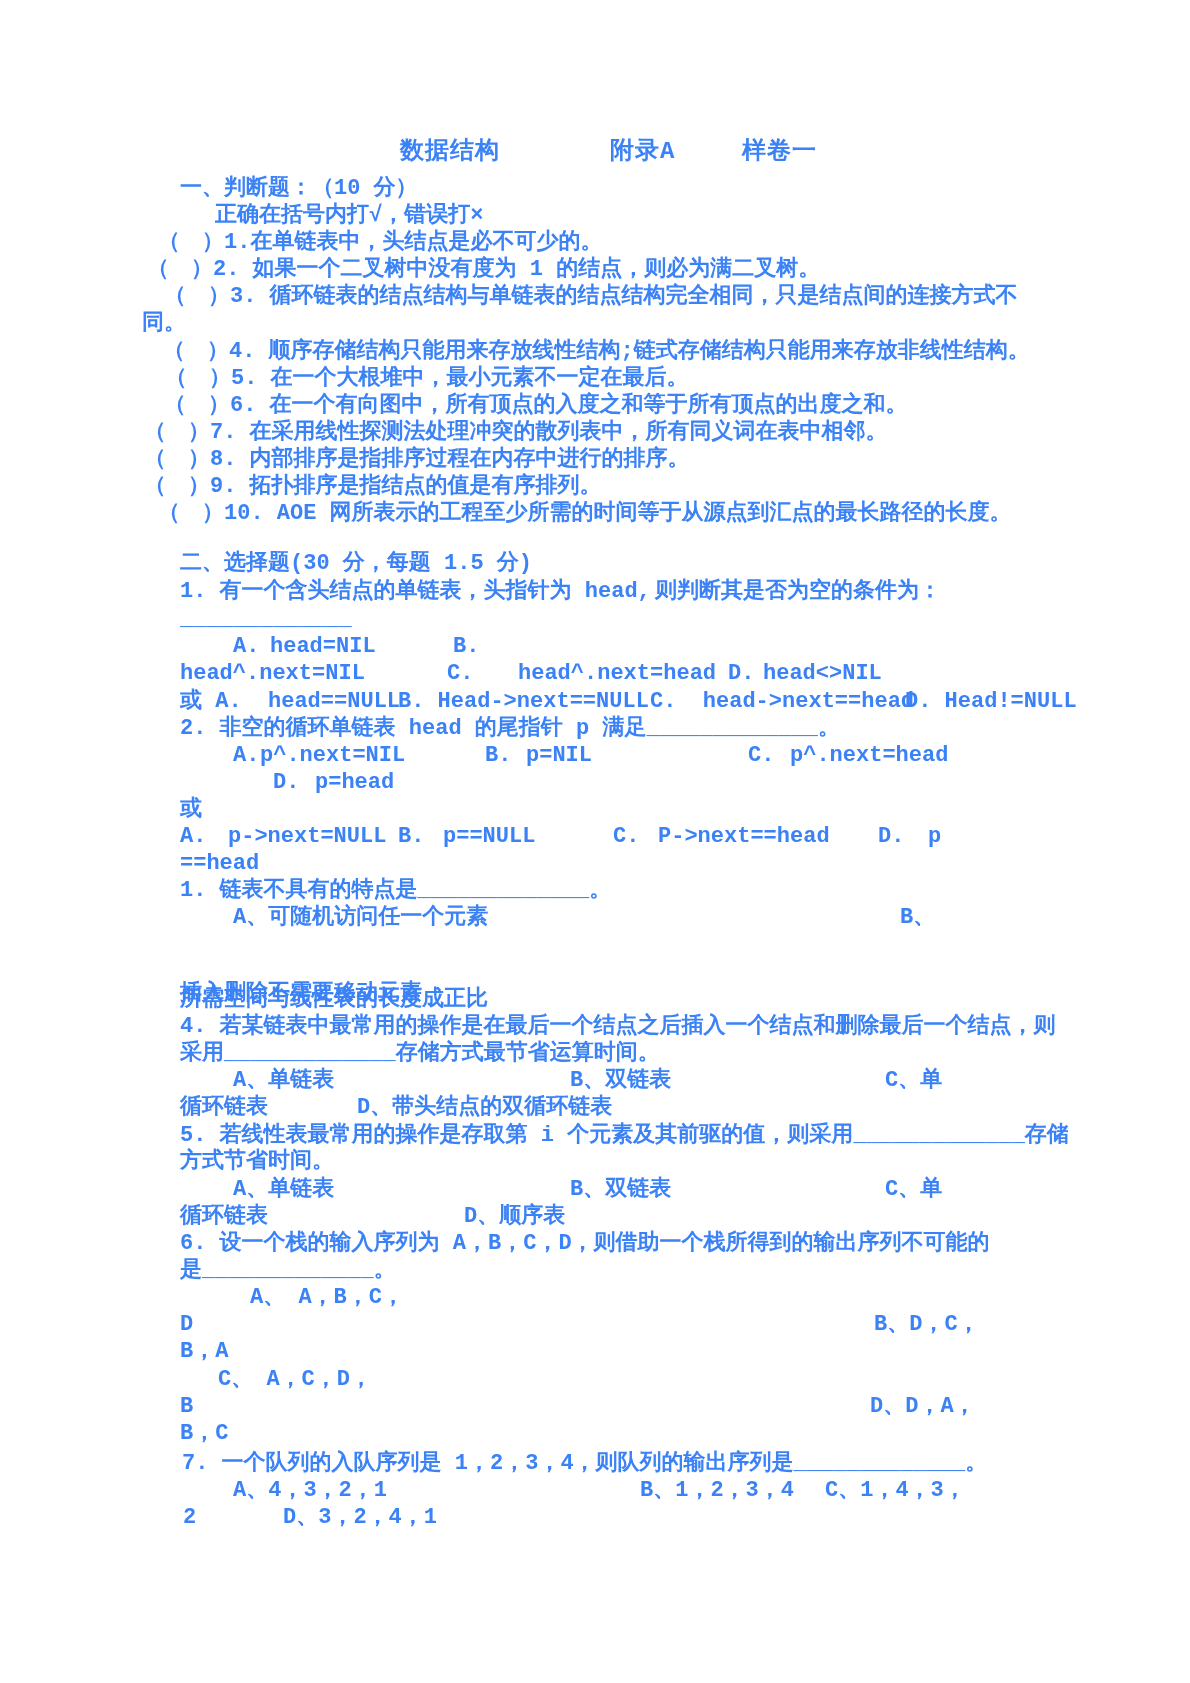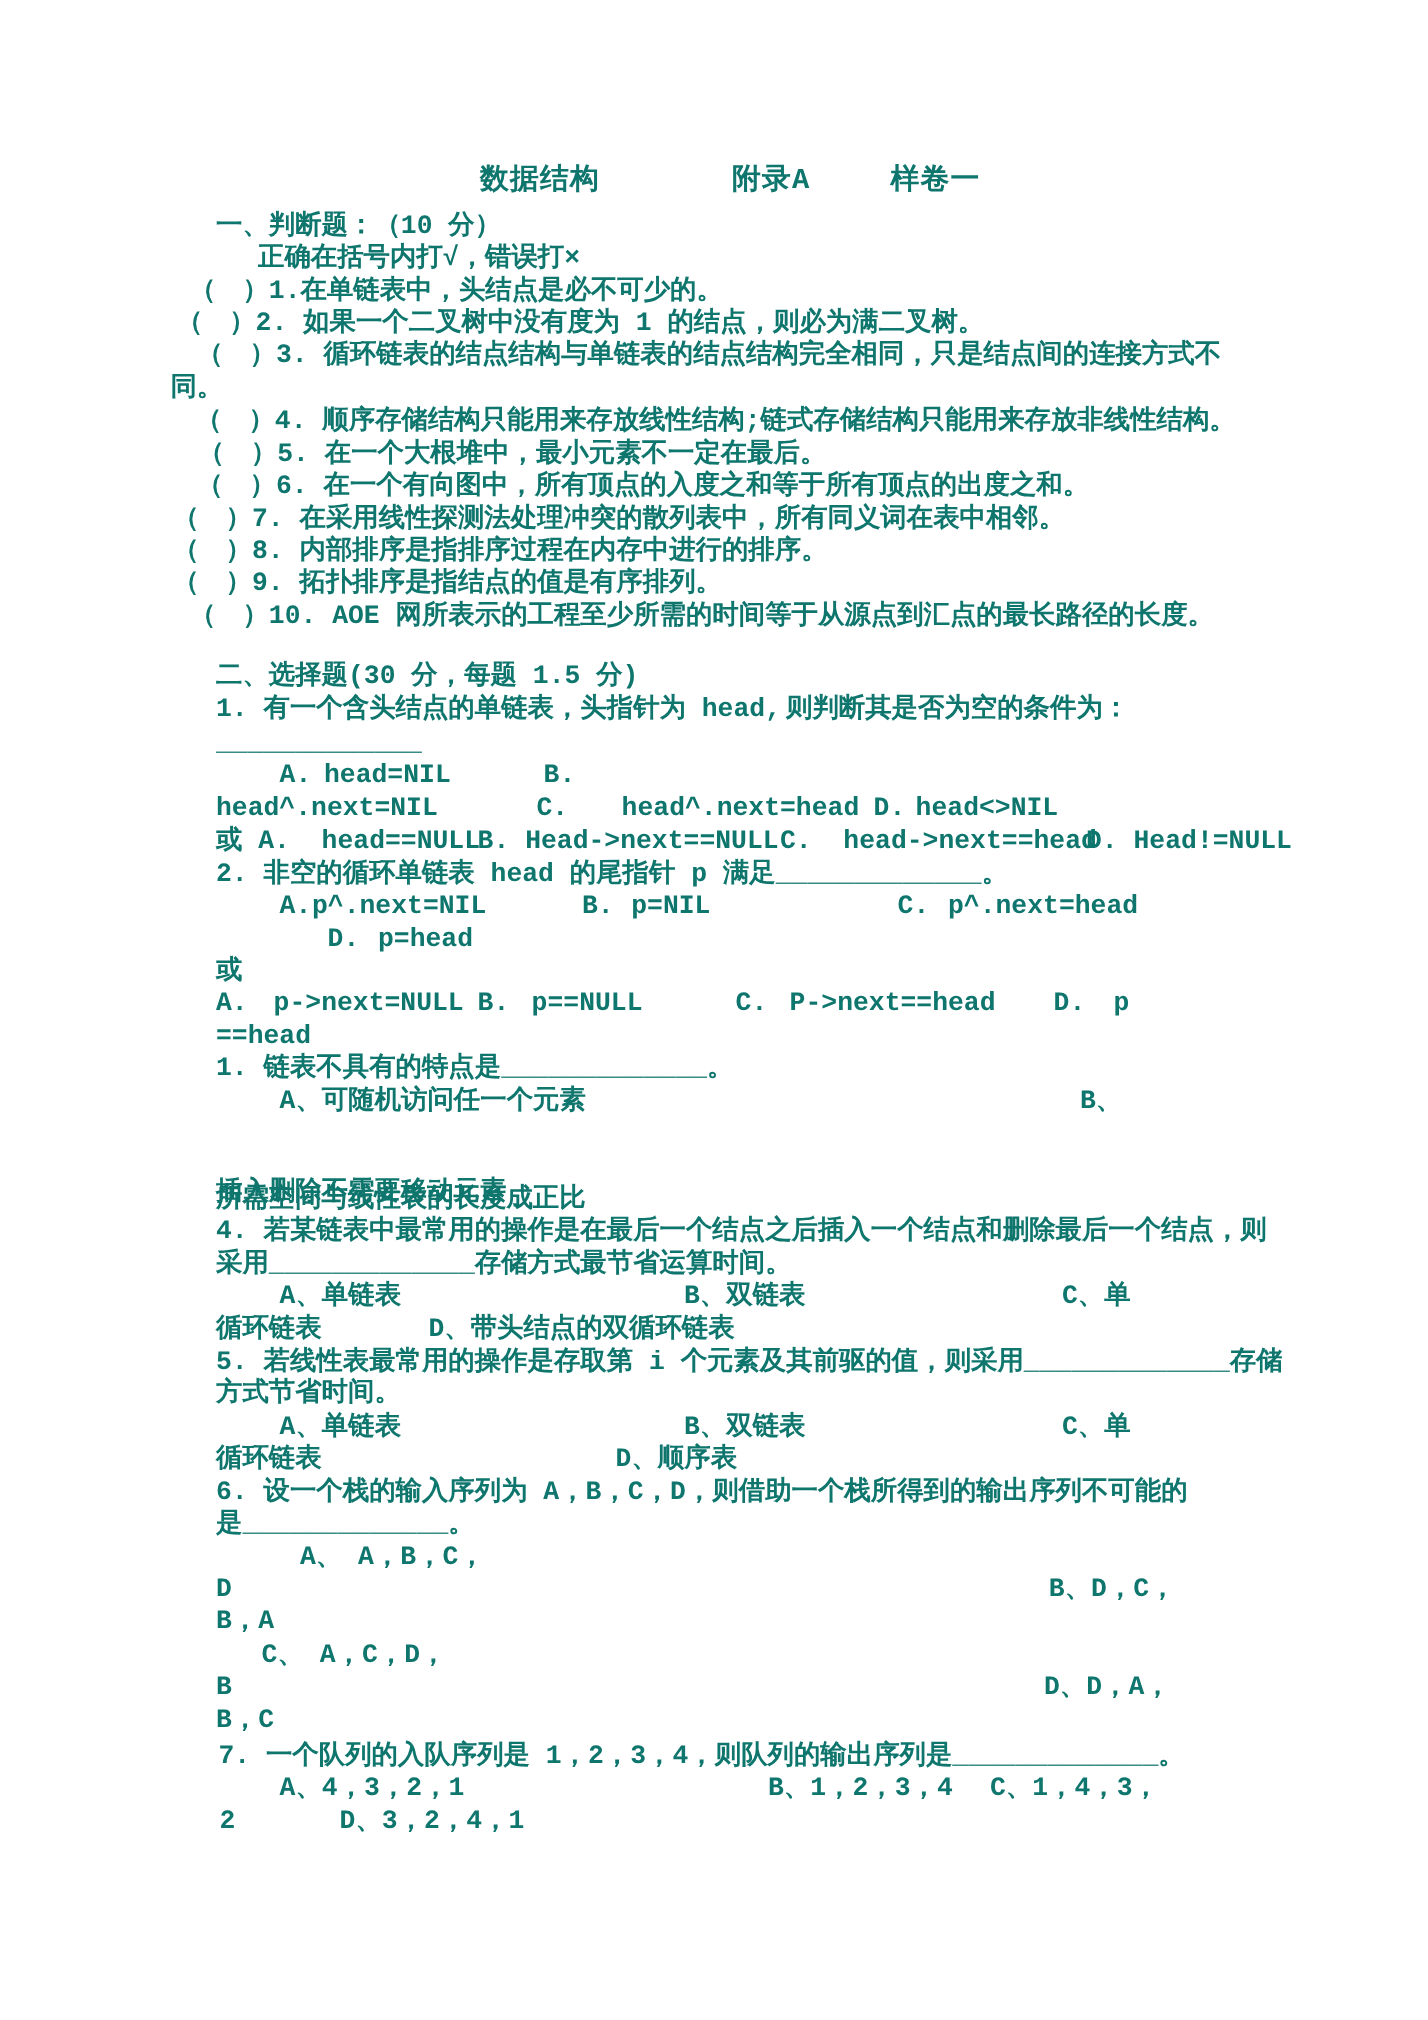--- a/index.html
+++ b/index.html
@@ -14,21 +14,21 @@
     font-size:22px;
     overflow:hidden;
   }
   .line{position:absolute;left:0;width:1190px;height:28px;line-height:27px;}
   .seg{position:absolute;top:0;white-space:pre;}
   .line.title-line .seg{font-size:24px;letter-spacing:1px;}
 </style>
 </head>
 <body>
 
-<div class="sheet" style="background: rgb(255, 255, 255); color: #0f766e;">
+<div class="sheet" style="background: rgb(255, 255, 255); color: #3b82f6;">
     <div class="line title-line" style="top: 138px;">
       <span class="seg" style="left: 400px;">数据结构</span>
       <span class="seg" style="left: 610px;">附录A</span>
       <span class="seg" style="left: 742px;">样卷一</span>
     </div>
     <div class="line" style="top: 175px;">
       <span class="seg" style="left: 180px;">一、判断题：（10 分）</span>
     </div>
     <div class="line" style="top: 202px;">
       <span class="seg" style="left: 215px;">正确在括号内打√，错误打×</span>
@@ -159,21 +159,21 @@
     <div class="line" style="top: 1130px; margin-top: 18px;">
       <span class="seg" style="left: 180px;">方式节省时间。</span>
     </div>
     <div class="line" style="top: 1176px;">
       <span class="seg" style="left: 233px;">A、单链表</span>
       <span class="seg" style="left: 570px;">B、双链表</span>
       <span class="seg" style="left: 885px;">C、单</span>
     </div>
     <div class="line" style="top: 1203px;">
       <span class="seg" style="left: 180px;">循环链表</span>
-      <span class="seg" style="left: 513px; text-align: center;">D、顺序表</span>
+      <span class="seg" style="left: 464px; text-align: center;">D、顺序表</span>
     </div>
     <div class="line" style="top: 1230px;">
       <span class="seg" style="left: 180px;">6. 设一个栈的输入序列为 A，B，C，D，则借助一个栈所得到的输出序列不可能的</span>
     </div>
     <div class="line" style="top: 1257px;">
       <span class="seg" style="left: 180px;">是_____________。</span>
     </div>
     <div class="line" style="top: 1284px;">
       <span class="seg" style="left: 250px;">A、 A，B，C，</span>
     </div>

